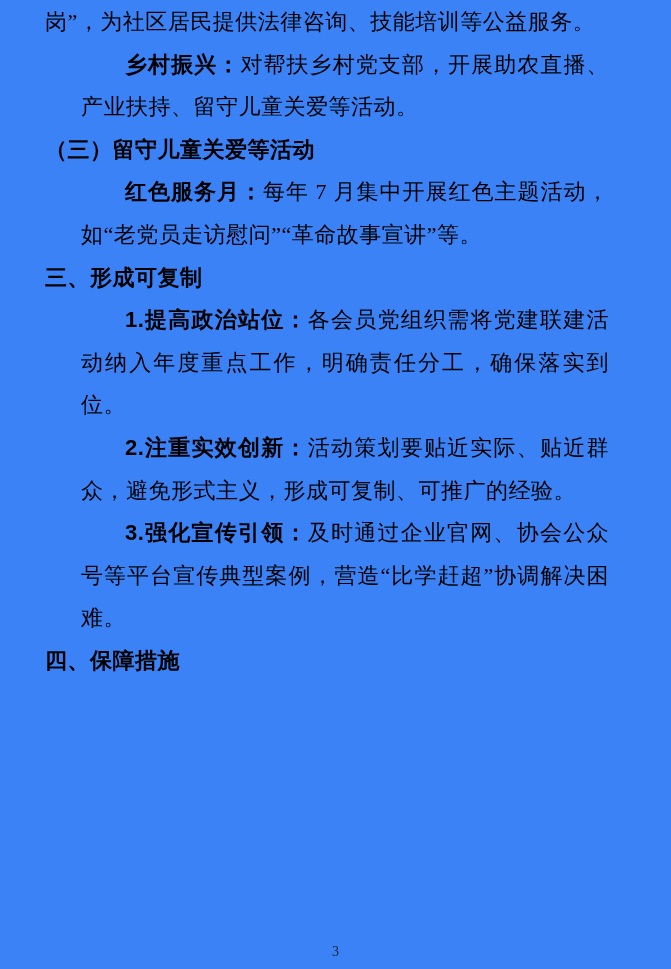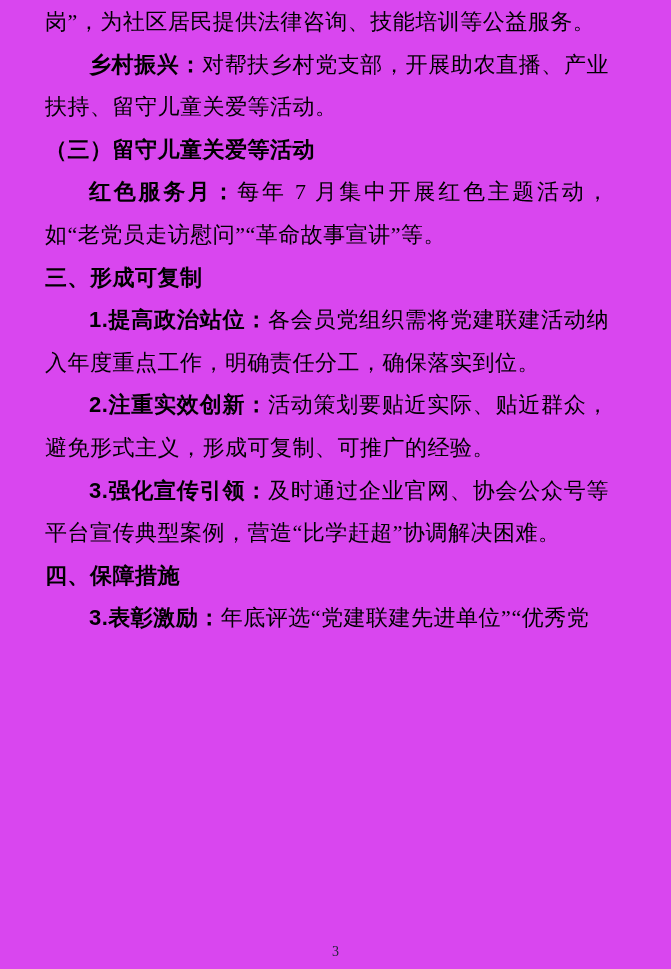--- a/index.html
+++ b/index.html
@@ -13,35 +13,36 @@
     position: relative;
     overflow: hidden;
     color: #000000;
     font-family: "Liberation Serif", "DejaVu Serif", serif;
   }
   .page {
     position: absolute;
     inset: 0;
     box-sizing: border-box;
     padding: 1px 62px 0 45px;
-    background: #d946ef;
+    background: #3b82f6;
   }
   .doc-body {
     font-size: 22px;
     line-height: 42.6px;
     text-align: justify;
     text-justify: inter-ideograph;
     letter-spacing: 0.5px;
   }
   .doc-body p {
     margin: 0;
     padding: 0;
   }
   p.indent {
     text-indent: 2em;
+    margin-left: 36px;
   }
   .label-bold, p.heading {
     font-weight: bold;
     font-family: "Liberation Sans", "DejaVu Sans", sans-serif;
   }
   .page-number {
     position: absolute;
     bottom: 9px;
     left: 0;
     width: 100%;
@@ -72,18 +73,17 @@
     <p class="indent"><span class="label-bold">1.提高政治站位：</span><span>各会员党组织需将党建联建活动纳入年度重点工作，明确责任分工，确保落实到位。</span></p>
 
     <p class="indent"><span class="label-bold">2.注重实效创新：</span><span>活动策划要贴近实际、贴近群众，避免形式主义，形成可复制、可推广的经验。</span></p>
 
     <p class="indent"><span class="label-bold">3.强化宣传引领：</span><span>及时通过企业官网、协会公众号等平台宣传典型案例，营造“比学赶超”协调解决困难。</span></p>
 
     <p class="heading">四、保障措施</p>
 
 
 
-    <p class="indent"><span class="label-bold">3.表彰激励：</span><span>年底评选“党建联建先进单位”“优秀党</span></p>
 
   </div>
 
   <div class="page-number">3</div>
 </div>
 
 </body></html>

